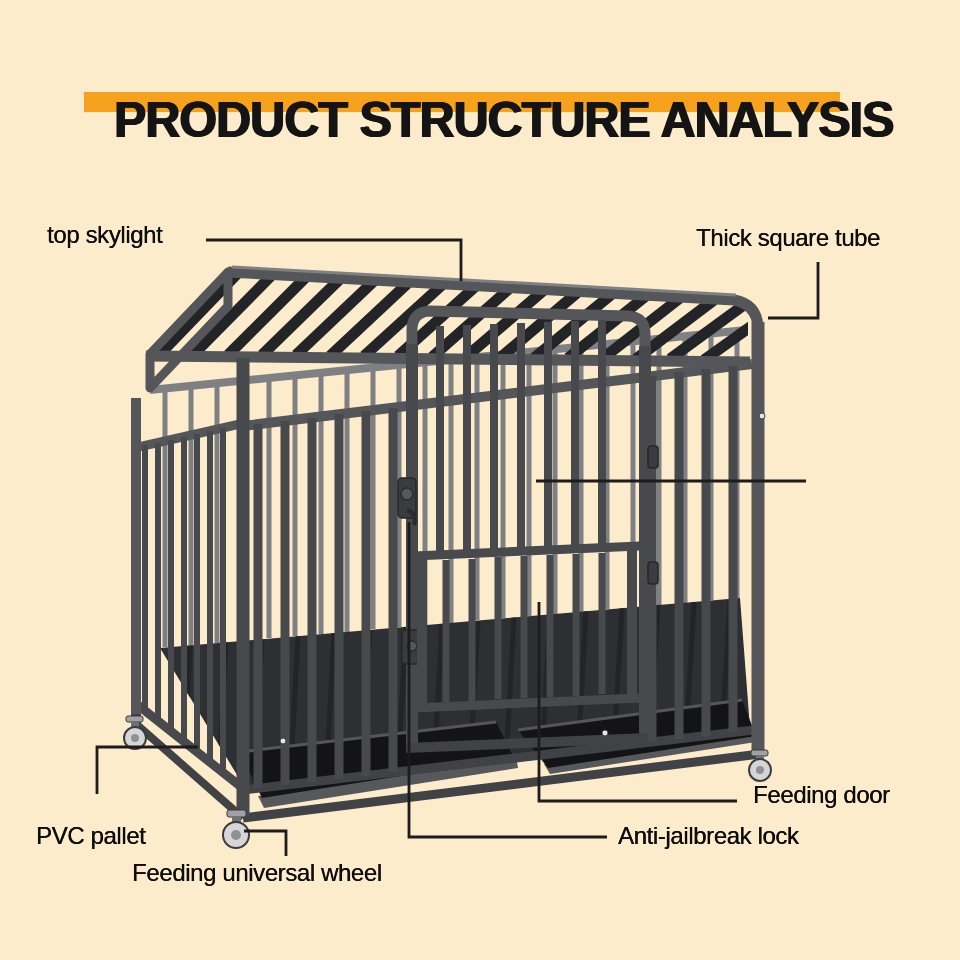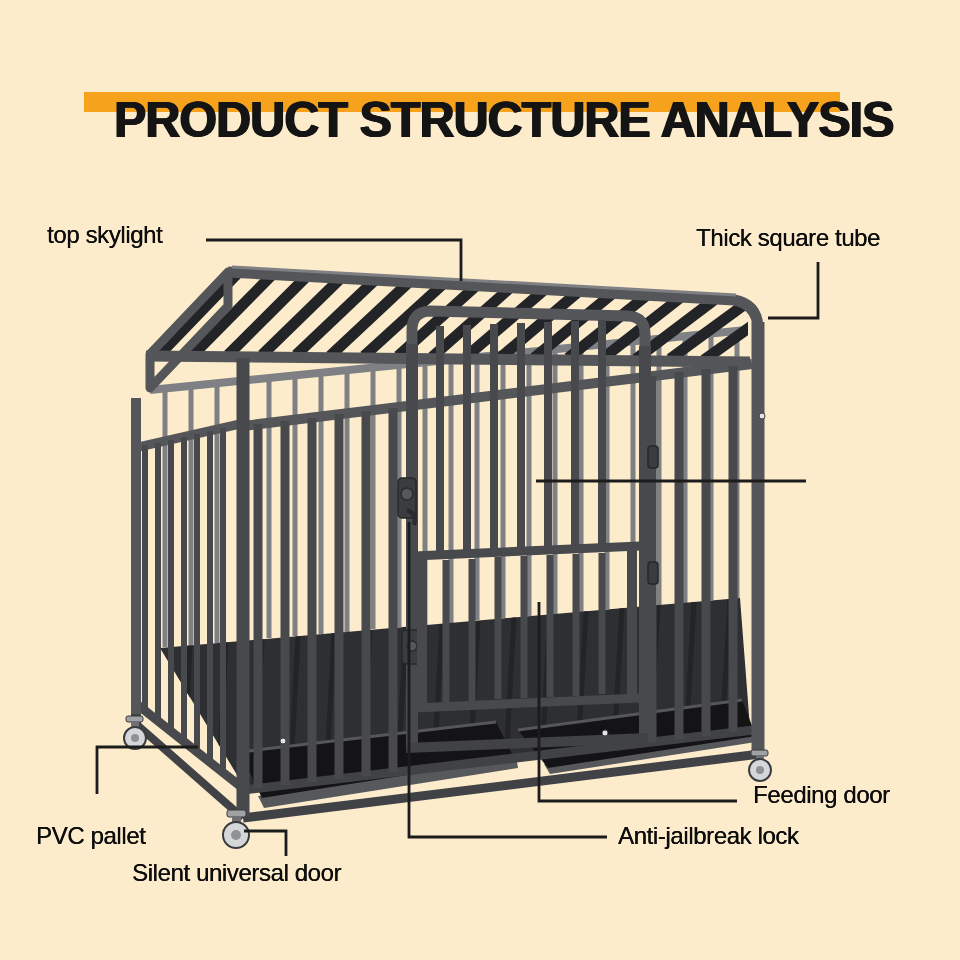--- a/index.html
+++ b/index.html
@@ -273,17 +273,17 @@
       <path class="leader" d="M 539,602 L 539,801 L 737,801"></path>
       <path class="leader" d="M 409,522 L 409,837 L 607,837"></path>
       <path class="leader" d="M 198,747 L 97,747 L 97,794"></path>
       <path class="leader" d="M 244,831 L 286,831 L 286,856"></path>
     </g>
   </svg>
 
   <div class="lbl lbl-top-skylight">top skylight</div>
   <div class="lbl lbl-thick-square-tube">Thick square tube</div>
   <div class="lbl lbl-pvc-pallet">PVC pallet</div>
-  <div class="lbl lbl-silent-universal-wheel">Silent universal door</div>
+  <div class="lbl lbl-silent-universal-wheel">Feeding universal wheel</div>
   <div class="lbl lbl-anti-jailbreak-lock">Anti-jailbreak lock</div>
   <div class="lbl lbl-feeding-door">Feeding door</div>
 
 </div>
 
 </body></html>

